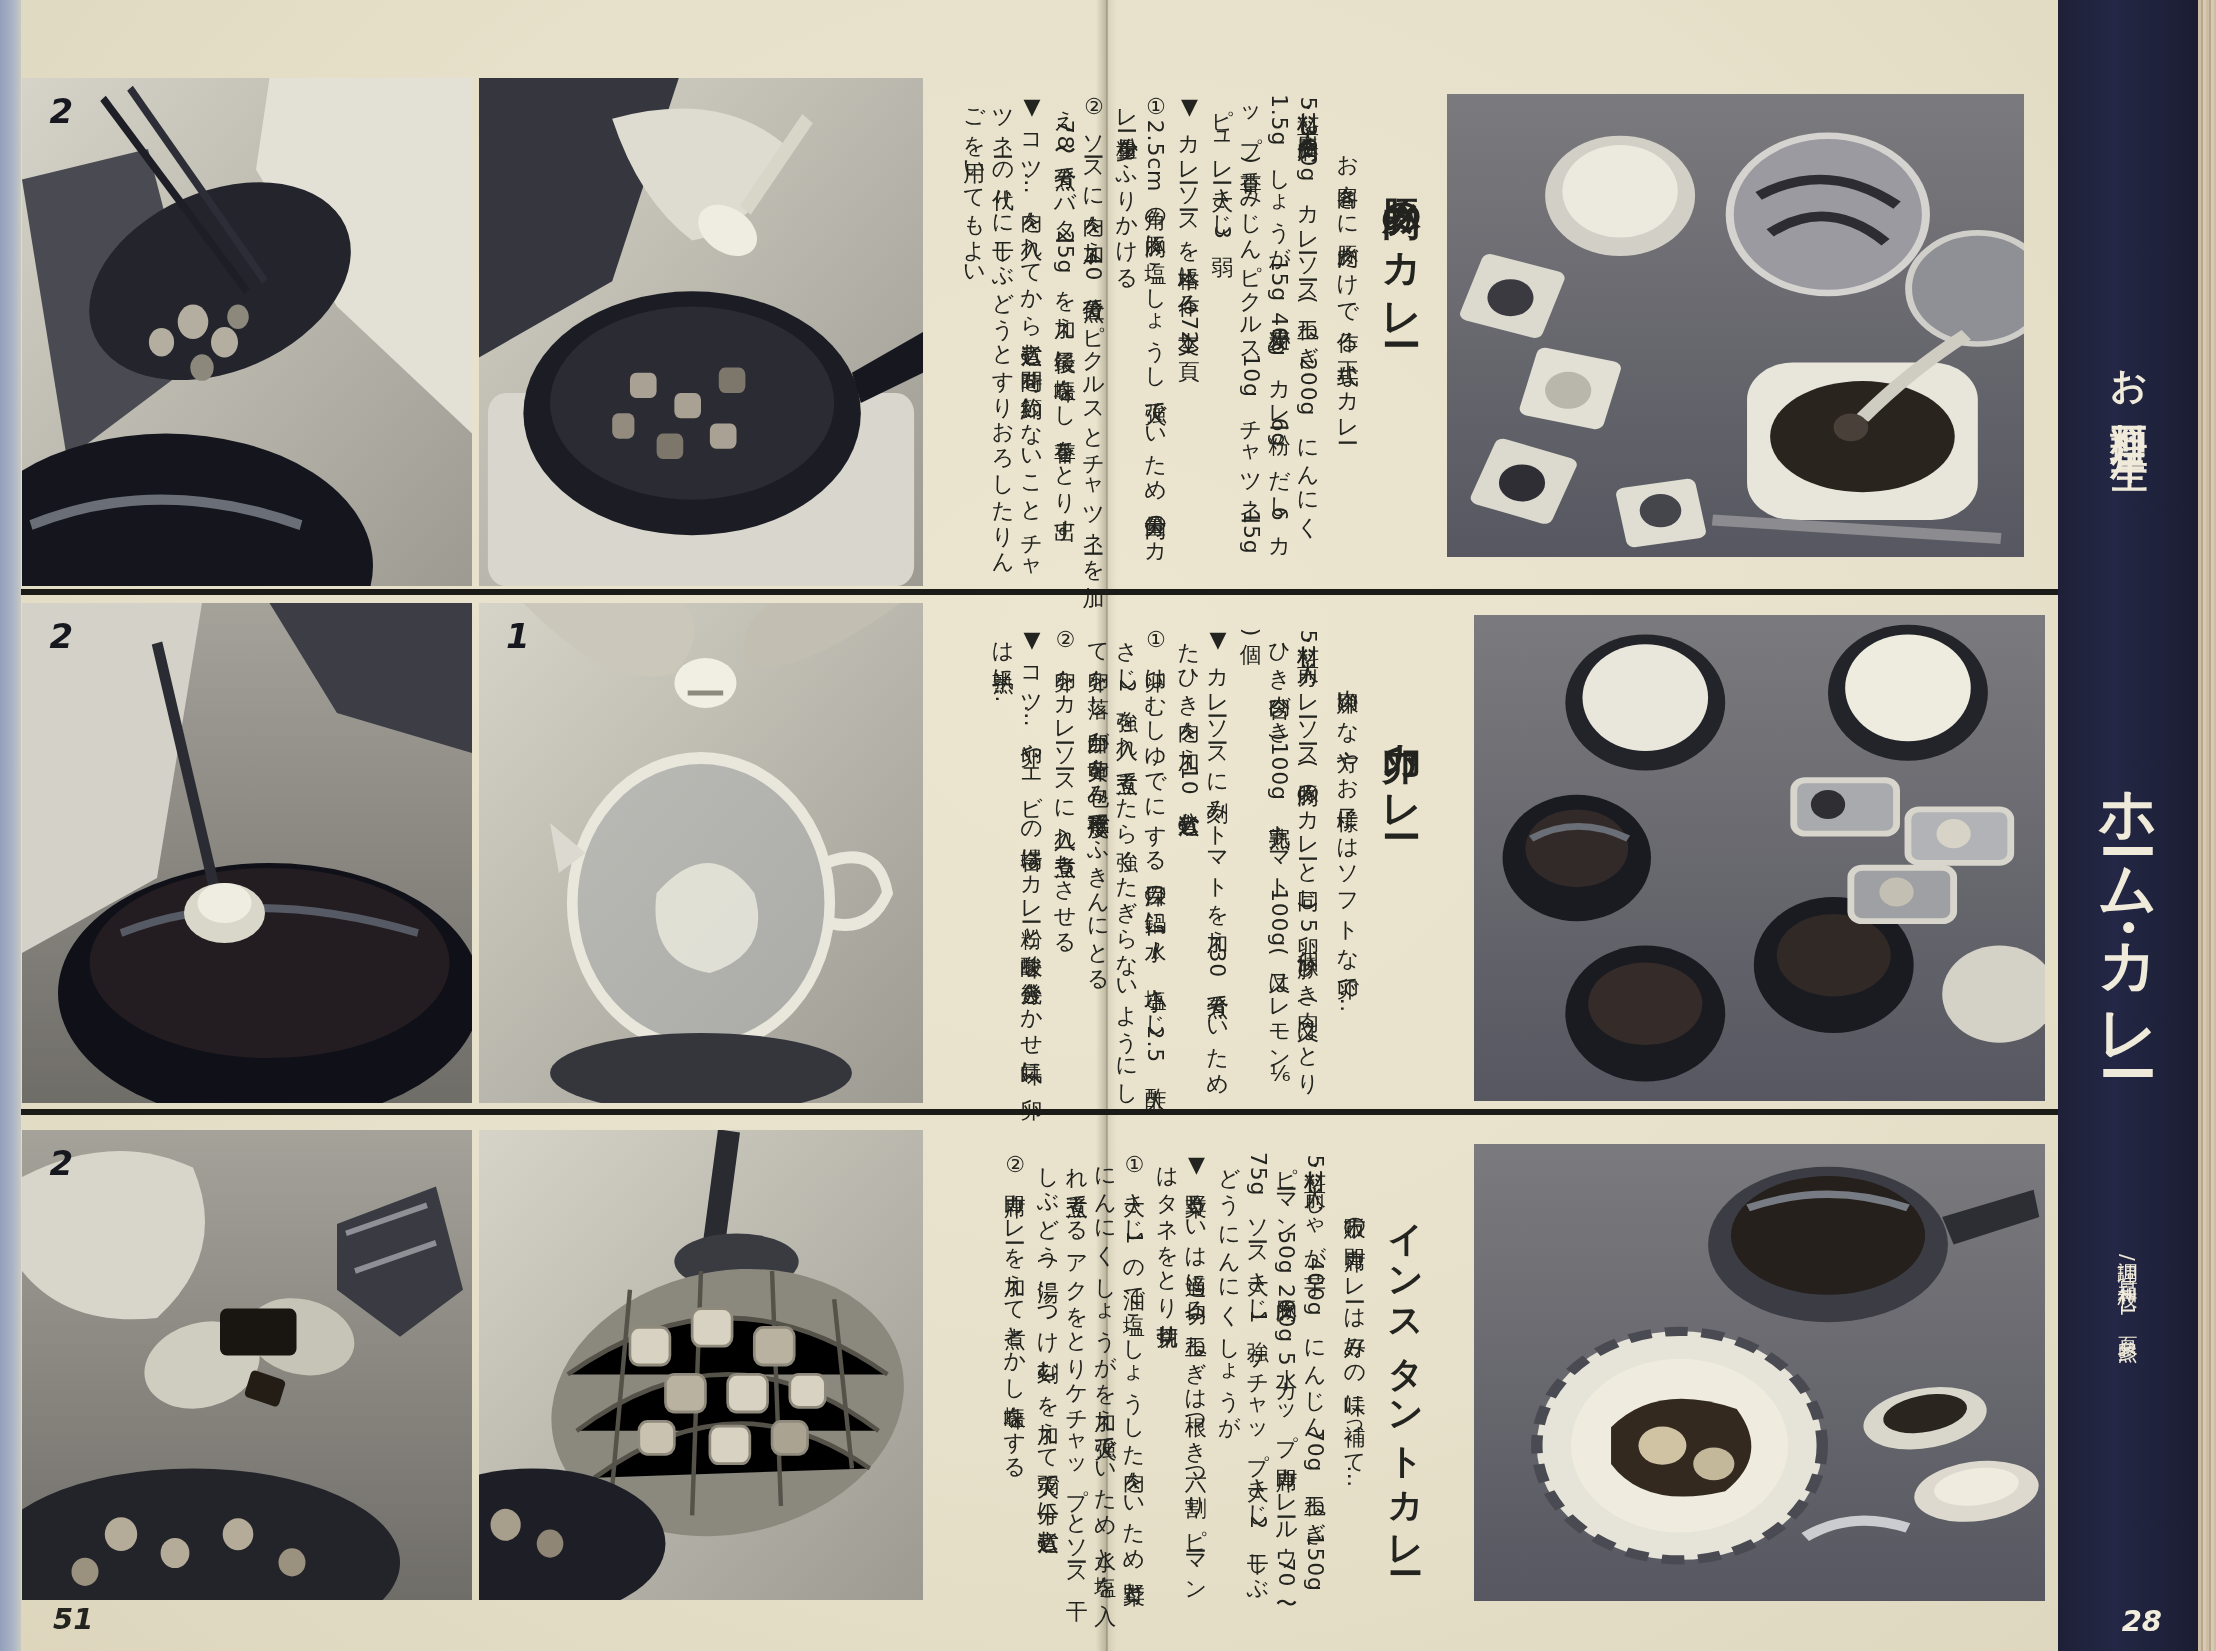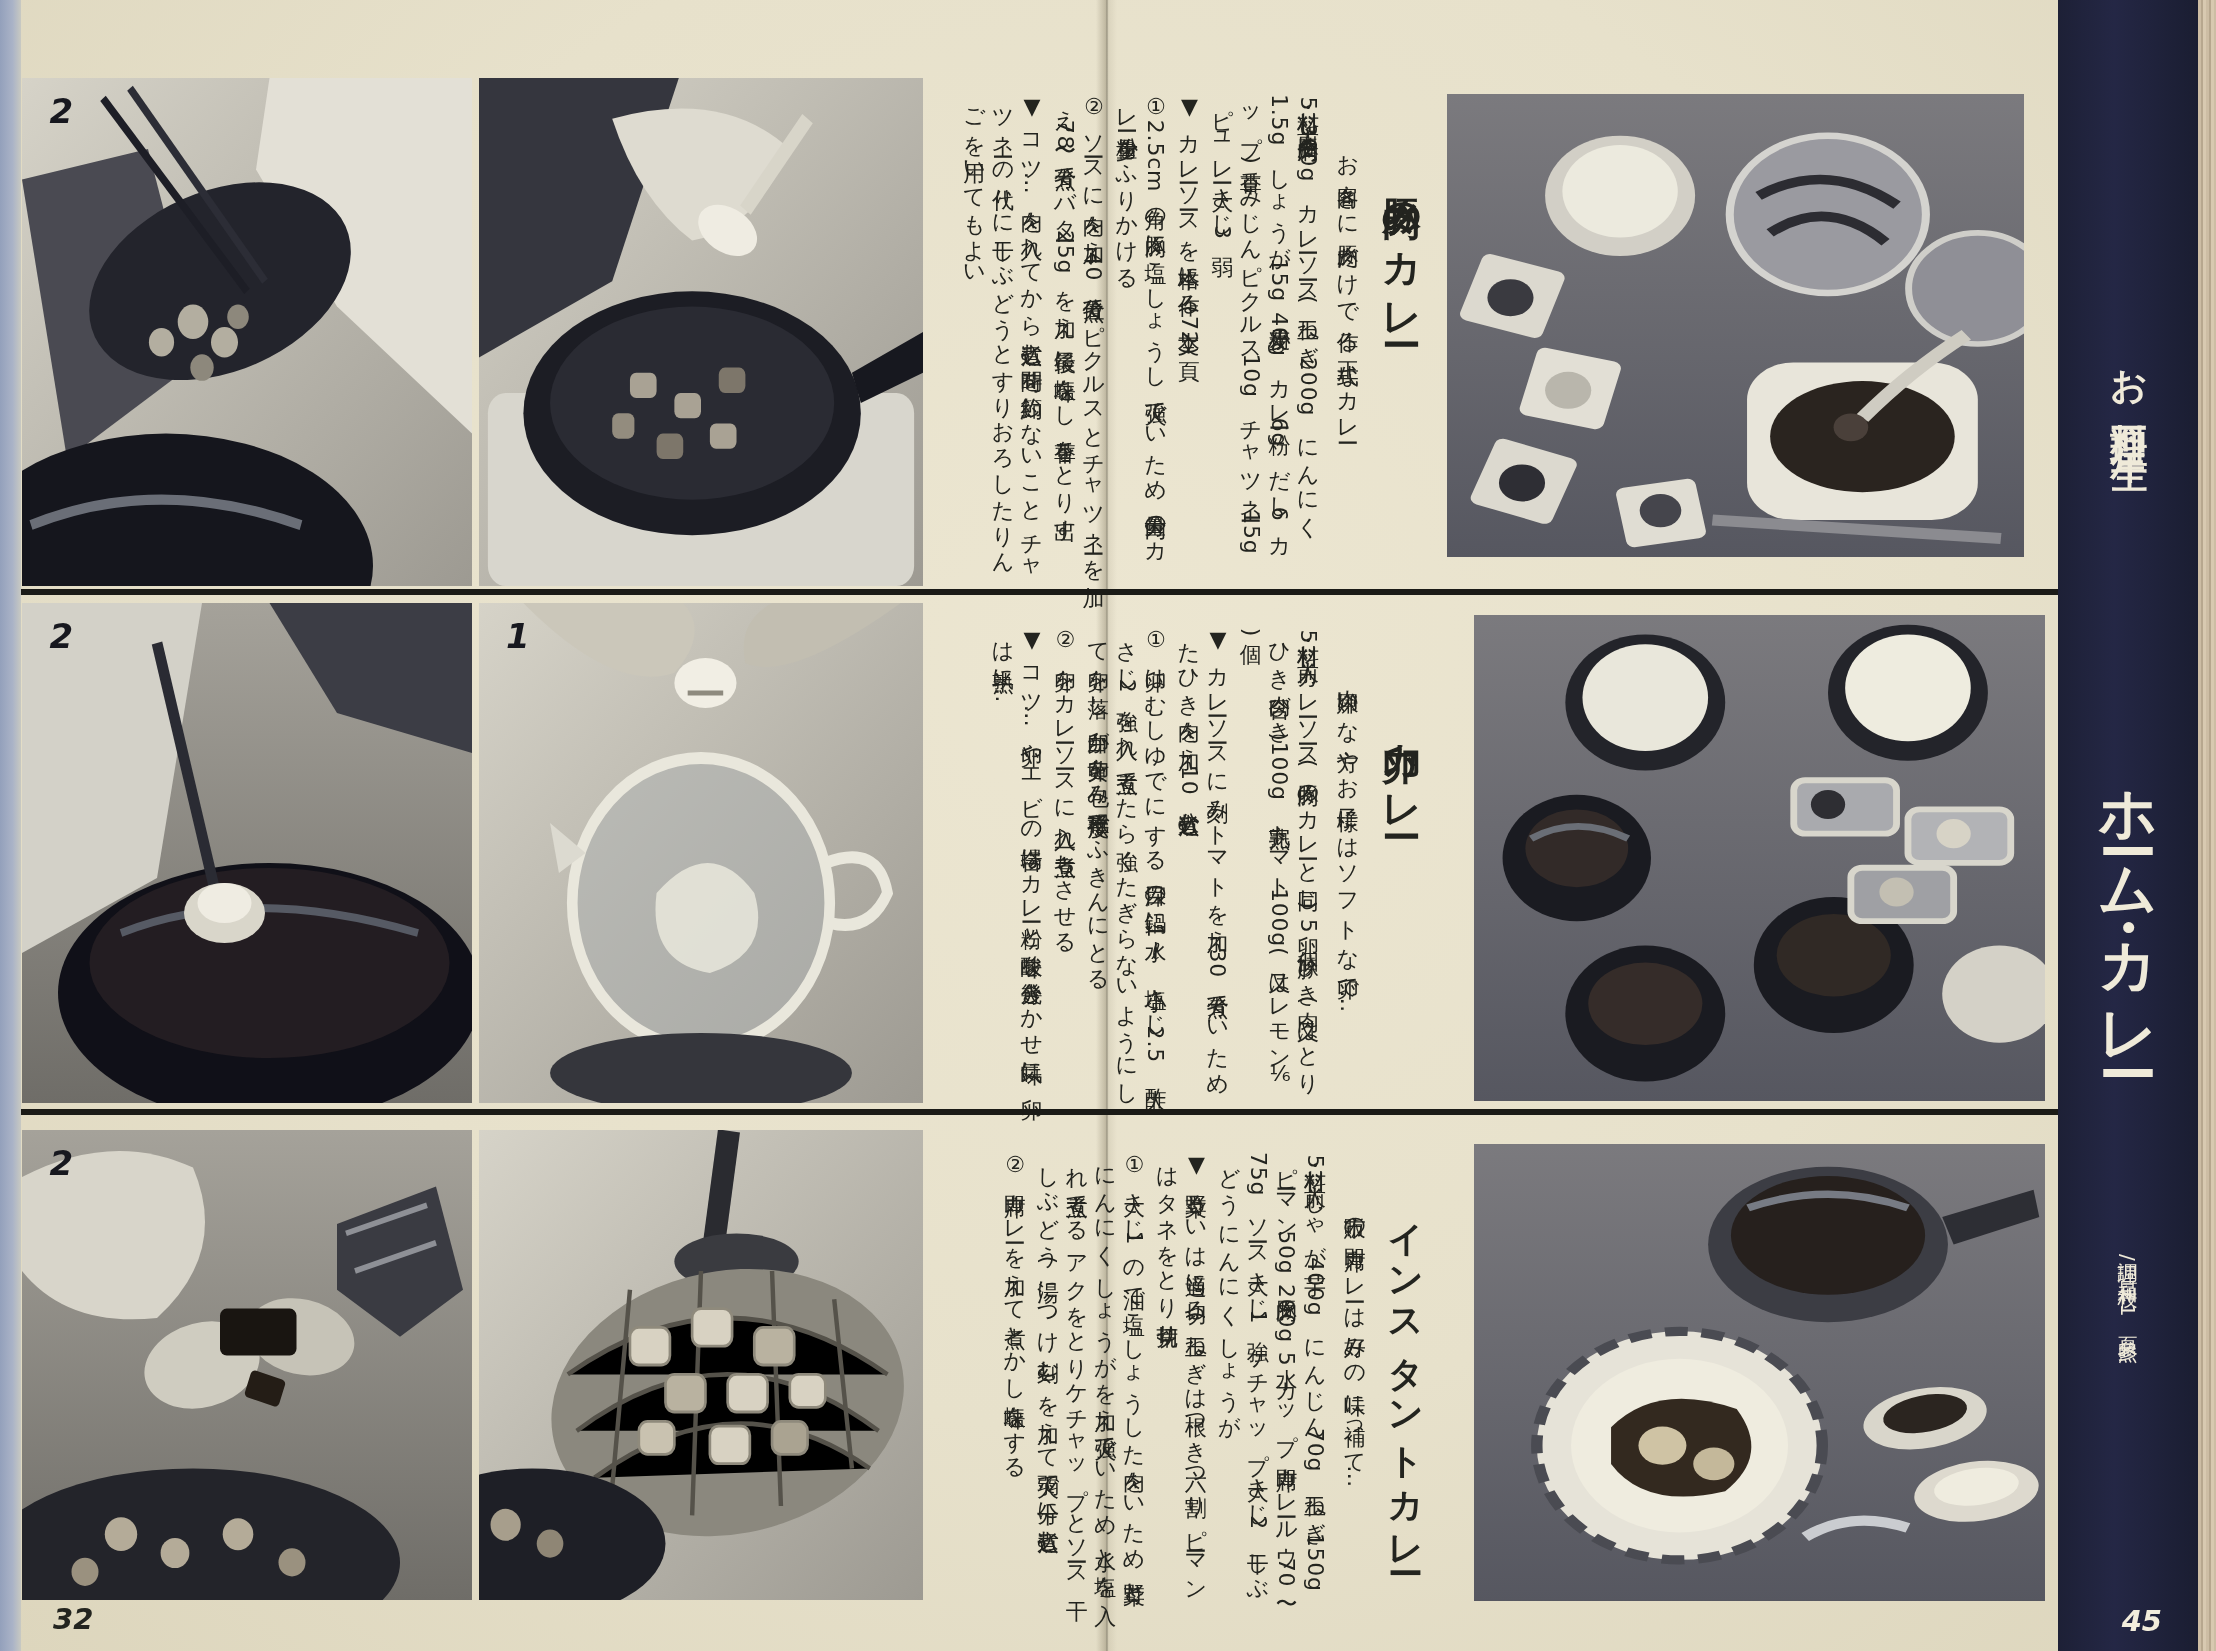--- a/index.html
+++ b/index.html
@@ -311,18 +311,18 @@
       <ellipse cx="88" cy="75" rx="7.5" ry="4" fill="#efecdf" transform="rotate(-10 88 75)"></ellipse>
       <path d="M58,86 Q66,80 76,84" stroke="#caccd0" stroke-width="2.2" fill="none"></path>
     </svg>
   </figure>
 </section>
 
 <aside class="sidebar">
   <div class="series vtext">お料理一年生</div>
   <div class="maintitle vtext">ホーム・カレー</div>
   <div class="credit vtext">調理/星和枝 71頁參照</div>
-  <div class="pagenum">45</div>
+  <div class="pagenum">28</div>
 </aside>
 
 <div class="page-edge-right"></div>
-<div class="pagenum-left">32</div>
+<div class="pagenum-left">51</div>
 
 
 </body></html>

